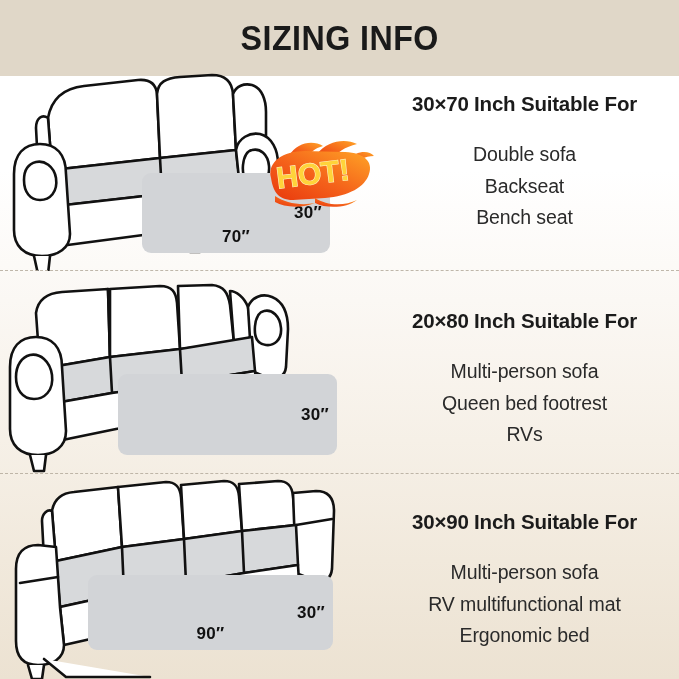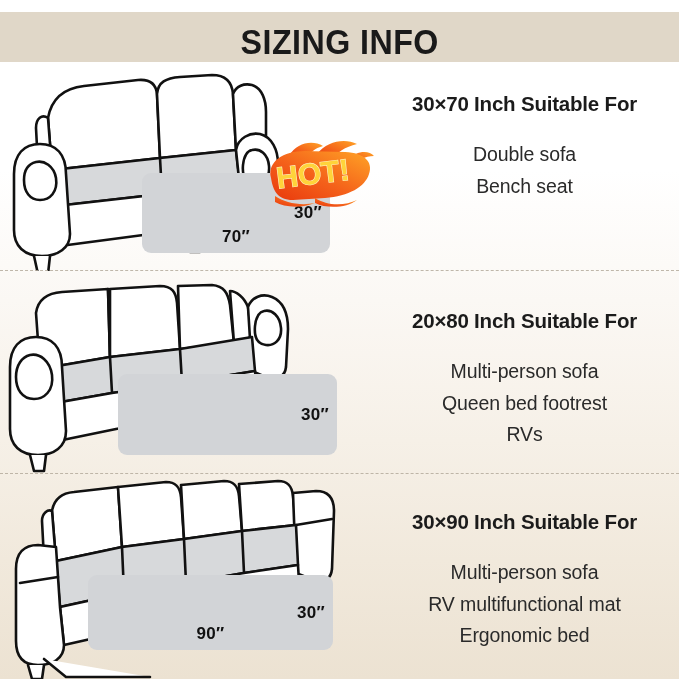--- a/index.html
+++ b/index.html
@@ -5,22 +5,22 @@
   html,body{margin:0;padding:0;}
   body{
     width:679px;height:679px;overflow:hidden;
     font-family:"Liberation Sans","DejaVu Sans",sans-serif;
     background:#ffffff;
   }
   .page{position:relative;width:679px;height:679px;overflow:hidden;
         background:linear-gradient(180deg,#ffffff 0px,#ffffff 170px,#fbf8f4 300px,#f6f0e7 440px,#f1e9dc 560px,#ece2d2 679px);}
 
   
-  .header{position:absolute;left:0;top:12px;width:679px;height:50px;
-          background:#e0d7c8;display:flex;align-items:flex-end;justify-content:center;}
+  .header{position:absolute;left:0;top:0;width:679px;height:76px;
+          background:#e0d7c8;display:flex;align-items:center;justify-content:center;}
   .header-title{font-size:35px;font-weight:bold;color:#1a1a1a;letter-spacing:.5px;
                 transform:scaleX(.92);transform-origin:center;}
 
   
   .section{position:absolute;left:0;width:679px;}
   #sec0{top:66px;height:205px;}
   #sec1{top:271px;height:202px;}
   #sec2{top:473px;height:206px;}
 
   .divider{position:absolute;left:0;width:679px;height:0;
@@ -124,20 +124,21 @@
         <g transform="rotate(-7 60 35)">
           <text x="60" y="44" text-anchor="middle" font-family="'Liberation Sans',sans-serif" font-size="30" font-weight="bold" fill="#ffd33a" stroke="#fff3c4" stroke-width="1.2" paint-order="stroke">HOT!</text>
         </g>
       </svg>
     </div>
 
     <div class="txt">
       <div class="txt-title">30×70 Inch Suitable For</div>
       <div class="txt-list">
         <div class="txt-item">Double sofa</div>
+        <div class="txt-item">Backseat</div>
         <div class="txt-item">Bench seat</div>
       </div>
     </div>
   </div>
 
   <div class="divider" id="div0"></div>
 
   <div class="section" id="sec1">
 
     <div class="illus">

